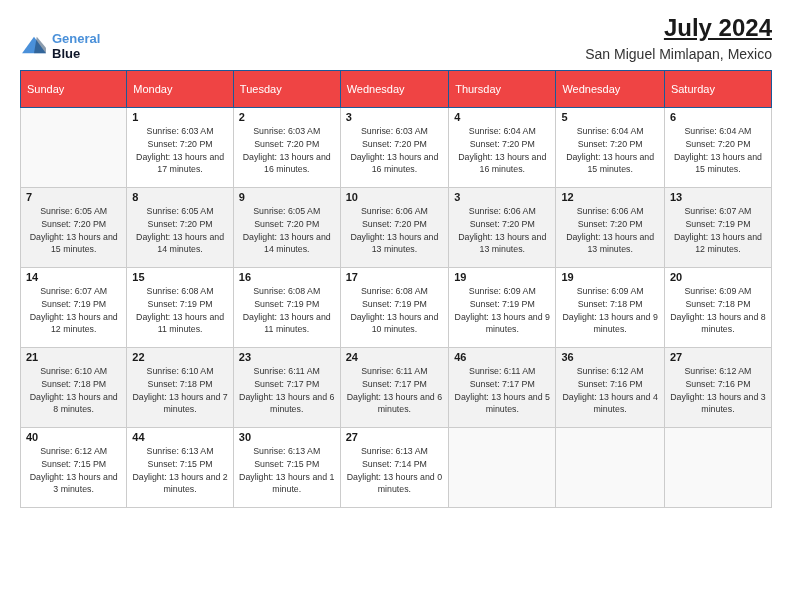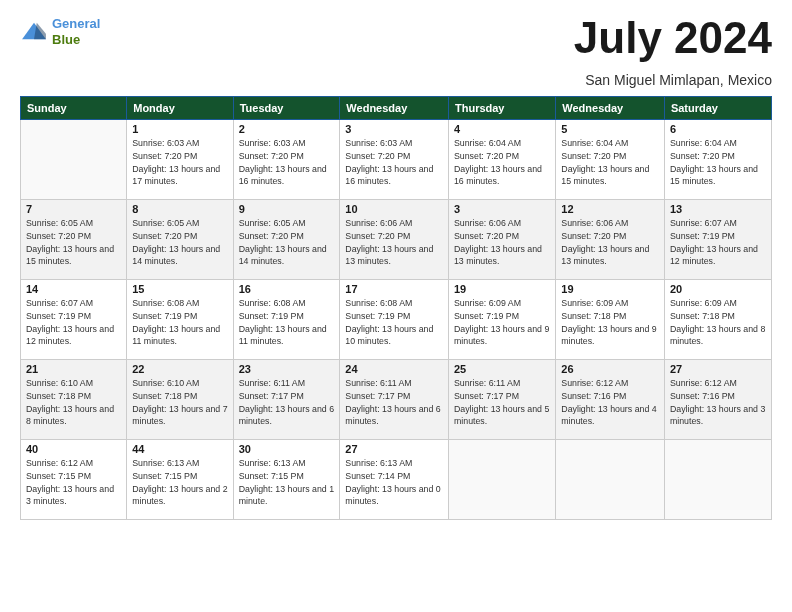--- a/index.html
+++ b/index.html
@@ -11,21 +11,21 @@
       overflow: hidden;
     }
     .page {
       width: 792px;
       height: 612px;
       padding: 16px 20px 10px 20px;
     }
     .header {
       display: flex;
       justify-content: space-between;
-      align-items: flex-start;
+      align-items: flex-end;
       margin-bottom: 8px;
     }
     .logo {
       display: flex;
       align-items: center;
       gap: 4px;
     }
     .logo-text {
       font-size: 13px;
       font-weight: bold;
@@ -36,42 +36,43 @@
       color: #4a90d9;
     }
     .logo-icon {
       width: 28px;
       height: 22px;
     }
     .title-area {
       text-align: right;
     }
     .month-title {
-      font-size: 44px;
+      font-size: 24px;
       font-weight: bold;
       color: #1a1a1a;
       line-height: 1;
+      text-decoration: underline;
     }
     .location {
       font-size: 14px;
       color: #333;
-      margin-top: 12px;
+      margin-top: 6px;
     }
     .calendar {
       width: 100%;
       border-collapse: collapse;
       font-size: 9.5px;
     }
     .calendar th {
-      background: #14532d;
+      background: #ef4444;
       color: #fff;
       text-align: left;
-      padding: 5px 6px;
+      padding: 12px 6px;
       font-size: 11px;
-      font-weight: bold;
+      font-weight: normal;
       border: 1px solid #1a5a99;
     }
     .calendar td {
       border: 1px solid #ccc;
       vertical-align: top;
       padding: 3px 5px;
       width: 113px;
       height: 80px;
       background: #fff;
     }
@@ -82,41 +83,42 @@
       font-size: 11px;
       font-weight: bold;
       color: #1a1a1a;
       display: block;
       margin-bottom: 2px;
     }
     .day-info {
       font-size: 8.8px;
       color: #333;
       line-height: 1.45;
+      text-align: center;
     }
     .row-shade {
       background: #f2f2f2;
     }
     .calendar td.row-shade {
       background: #f2f2f2;
     }
   </style>
 </head>
 <body>
 
 <div class="page">
   <div class="header">
     <div class="logo">
       <svg class="logo-icon" viewBox="0 0 30 24" xmlns="http://www.w3.org/2000/svg">
         <polygon points="15,2 28,20 2,20" fill="#4a90d9"></polygon>
         <polygon points="18,2 28,14 28,20 15,20" fill="#1a3a5c" opacity="0.5"></polygon>
       </svg>
       <div class="logo-text">
         <div><span>General</span></div>
-        <div style="color:#4d7c0f">Blue</div>
+        <div style="color:#0f172a">Blue</div>
       </div>
     </div>
     <div class="title-area">
       <div class="month-title">July 2024</div>
       <div class="location">San Miguel Mimlapan, Mexico</div>
     </div>
   </div>
 
   <table class="calendar">
     <thead>
@@ -229,25 +231,25 @@
           </td>
           <td class="row-shade">
             <span class="day-num">23</span>
 <div class="day-info">Sunrise: 6:11 AM<br>Sunset: 7:17 PM<br>Daylight: 13 hours and 6 minutes.</div>
           </td>
           <td class="row-shade">
             <span class="day-num">24</span>
 <div class="day-info">Sunrise: 6:11 AM<br>Sunset: 7:17 PM<br>Daylight: 13 hours and 6 minutes.</div>
           </td>
           <td class="row-shade">
-            <span class="day-num">25</span>
+            <span class="day-num">46</span>
 <div class="day-info">Sunrise: 6:11 AM<br>Sunset: 7:17 PM<br>Daylight: 13 hours and 5 minutes.</div>
           </td>
           <td class="row-shade">
-            <span class="day-num">26</span>
+            <span class="day-num">36</span>
 <div class="day-info">Sunrise: 6:12 AM<br>Sunset: 7:16 PM<br>Daylight: 13 hours and 4 minutes.</div>
           </td>
           <td class="row-shade">
             <span class="day-num">27</span>
 <div class="day-info">Sunrise: 6:12 AM<br>Sunset: 7:16 PM<br>Daylight: 13 hours and 3 minutes.</div>
           </td>
         </tr>
         <tr>
           <td>
             <span class="day-num">40</span>

